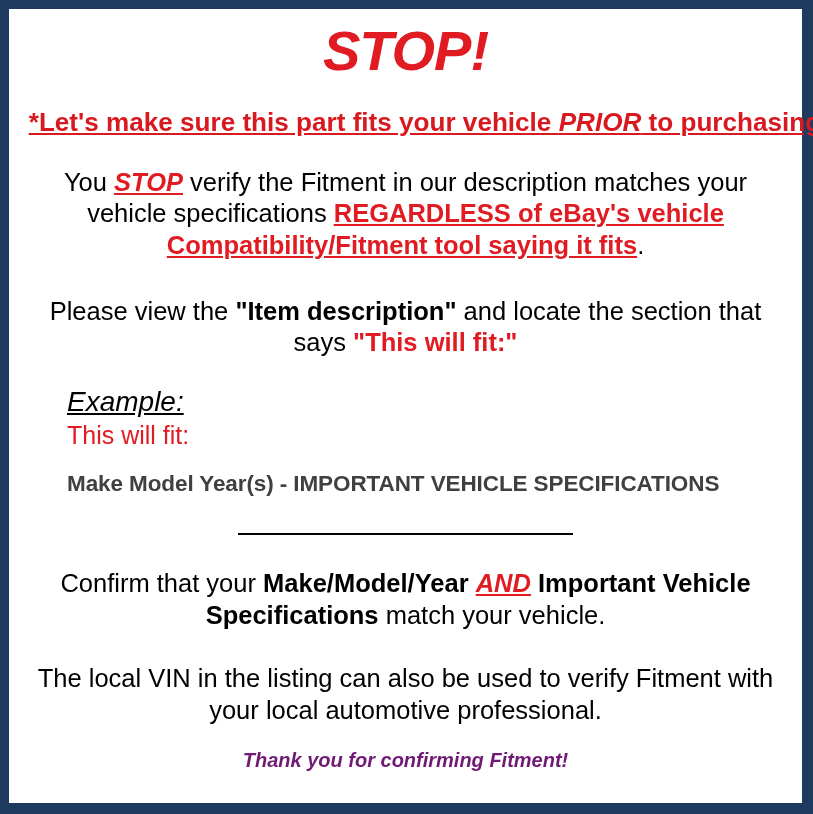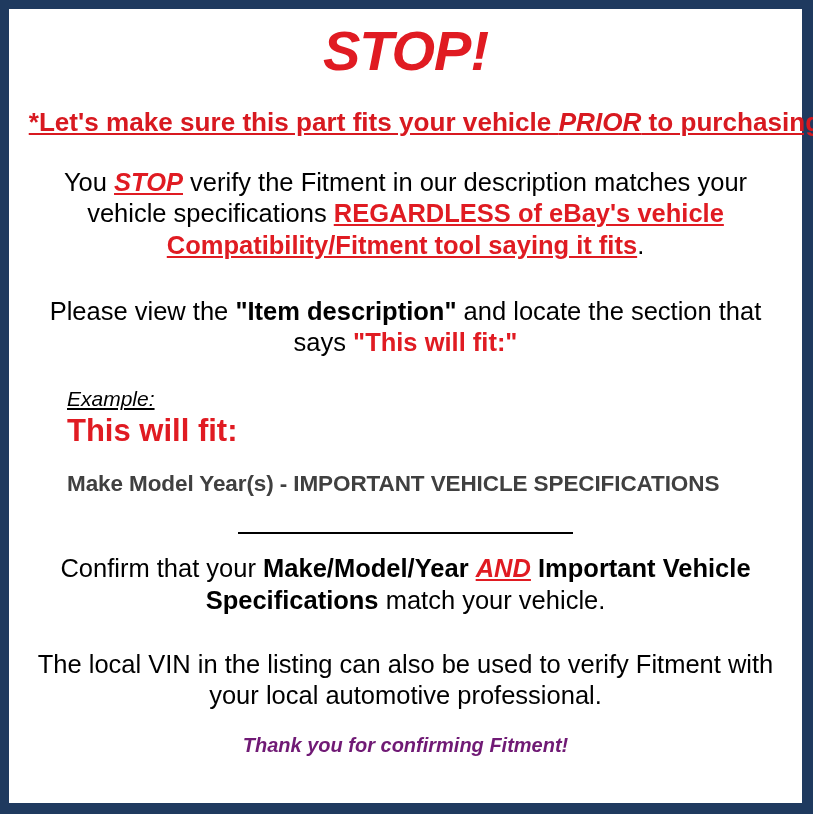--- a/index.html
+++ b/index.html
@@ -66,47 +66,47 @@
   
   .para {
     font-size: 25.5px;
     line-height: 1.24;
     color: #000000;
     margin: 0;
     padding: 0 14px;
   }
   #para-verify { margin-top: 30px; }
   #para-description { margin-top: 34px; }
-  #para-confirm { margin-top: 12px; }
+  #para-confirm { margin-top: 26px; }
   #para-vin { margin-top: 32px; }
 
   .rb    { color: #e01b22; font-weight: bold; }
   .rbiu  { color: #e01b22; font-weight: bold; font-style: italic; text-decoration: underline; text-underline-offset: 2px; }
   .rbu   { color: #e01b22; font-weight: bold; text-decoration: underline; text-underline-offset: 2px; }
   .kb    { color: #000000; font-weight: bold; }
 
   
   #example-block {
     margin-top: 28px;
     text-align: left;
     padding-left: 44px;
   }
   .example-label {
     display: inline-block;
-    font-size: 21px;
+    font-size: 28px;
     font-style: italic;
     color: #000000;
     text-decoration: underline;
     text-underline-offset: 2px;
     line-height: 1.1;
   }
   .example-fit {
     display: block;
-    font-size: 31px;
-    font-weight: bold;
+    font-size: 25px;
+    font-weight: normal;
     color: #e01b22;
     line-height: 1.15;
     margin-top: 3px;
   }
   .example-spec {
     display: block;
     font-size: 22.5px;
     font-weight: bold;
     color: #404040;
     line-height: 1.1;

